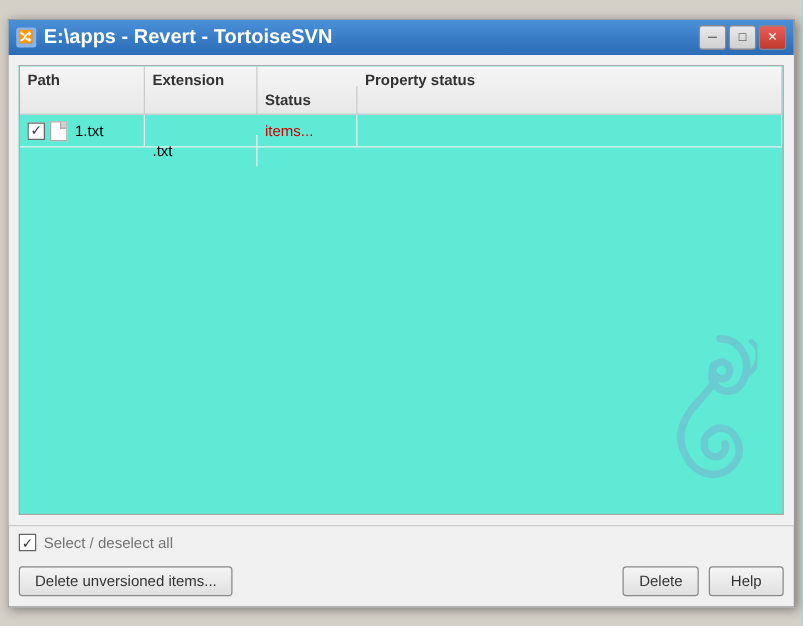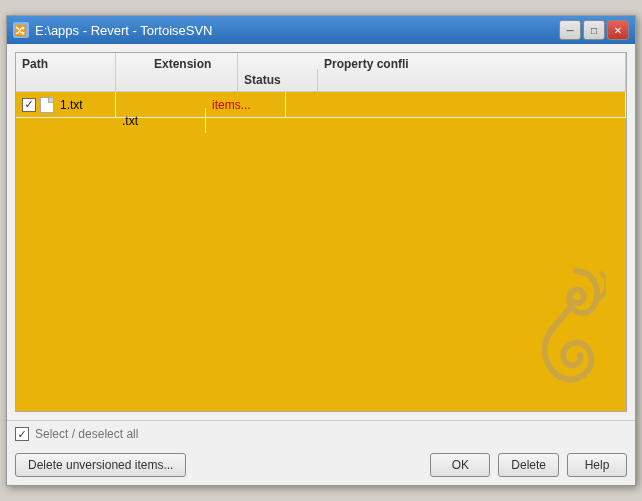--- a/index.html
+++ b/index.html
@@ -37,22 +37,22 @@
       width: 16px;
       height: 16px;
       background: #8ab4e8;
       border-radius: 2px;
       display: flex;
       align-items: center;
       justify-content: center;
       font-size: 10px;
     }
     .title-bar-title {
-      font-size: 13px;
-      font-weight: normal;
+      font-size: 16px;
+      font-weight: bold;
     }
     .title-bar-controls {
       display: flex;
       gap: 2px;
     }
     .title-bar-btn {
       width: 22px;
       height: 20px;
       background: linear-gradient(to bottom, #e8e8e8, #d0d0d0);
       border: 1px solid #888;
@@ -67,41 +67,41 @@
     .title-bar-btn.close-btn {
       background: linear-gradient(to bottom, #e8605a, #c0392b);
       color: white;
     }
     .window-body {
       padding: 8px;
       background: #f0f0f0;
     }
     .file-list-container {
       border: 1px solid #aaa;
-      background: #eab308;
+      background: #5eead4;
       height: 360px;
       overflow: hidden;
       position: relative;
     }
     .file-list-header {
       display: flex;
       background: linear-gradient(to bottom, #f5f5f5, #e8e8e8);
       border-bottom: 1px solid #ccc;
     }
     .col-header {
       padding: 4px 6px;
       font-size: 12px;
       font-weight: bold;
       border-right: 1px solid #ccc;
       cursor: pointer;
       user-select: none;
       color: #333;
     }
     .col-path { width: 100px; }
-    .col-ext { width: 90px; margin-left: 32px; }
+    .col-ext { width: 90px; }
     .col-status { width: 80px; margin-top: 16px; }
     .col-propstatus { flex: 1; }
     .file-list-body {
       overflow-y: auto;
       height: calc(100% - 28px);
       position: relative;
     }
     .file-row {
       display: flex;
       align-items: center;
@@ -238,21 +238,21 @@
     </div>
   </div>
 
   <div class="window-body">
     <div class="file-list-container">
 
       <div class="file-list-header">
         <div class="col-header col-path">Path</div>
         <div class="col-header col-ext">Extension</div>
         <div class="col-header col-status">Status</div>
-        <div class="col-header col-propstatus">Property confli</div>
+        <div class="col-header col-propstatus">Property status</div>
       </div>
 
       <div class="file-list-body">
 
         <div class="file-row">
           <div class="cell cell-path">
             <div class="checkbox checked"></div>
             <div class="file-icon">
               <div class="file-icon-shape"></div>
             </div>
@@ -273,17 +273,16 @@
   </div>
 
   <div class="bottom-bar">
     <div class="select-all-checkbox checked"></div>
     <span class="select-all-label">Select / deselect all</span>
   </div>
 
   <div class="button-row">
     <button class="btn btn-delete">Delete unversioned items...</button>
     <div class="btn-spacer"></div>
-    <button class="btn">OK</button>
     <button class="btn">Delete</button>
     <button class="btn">Help</button>
   </div>
 </div>
 
 </body></html>

